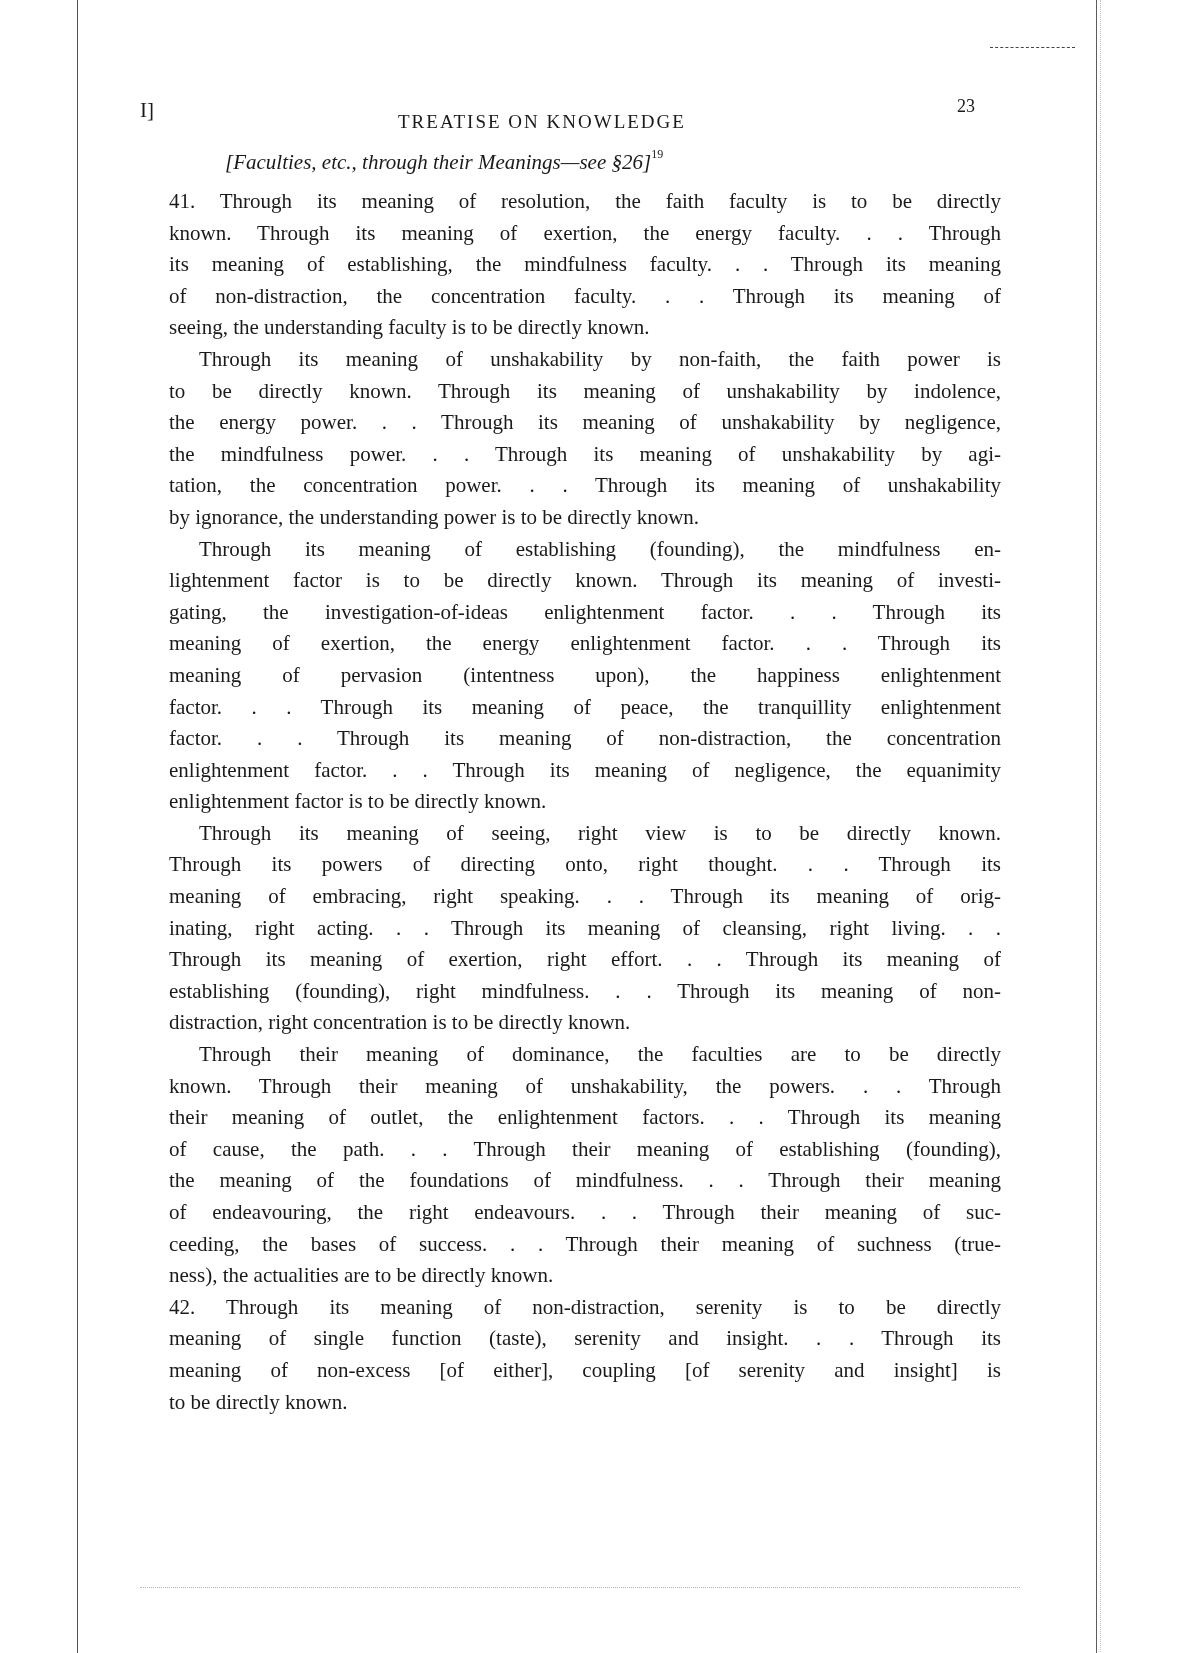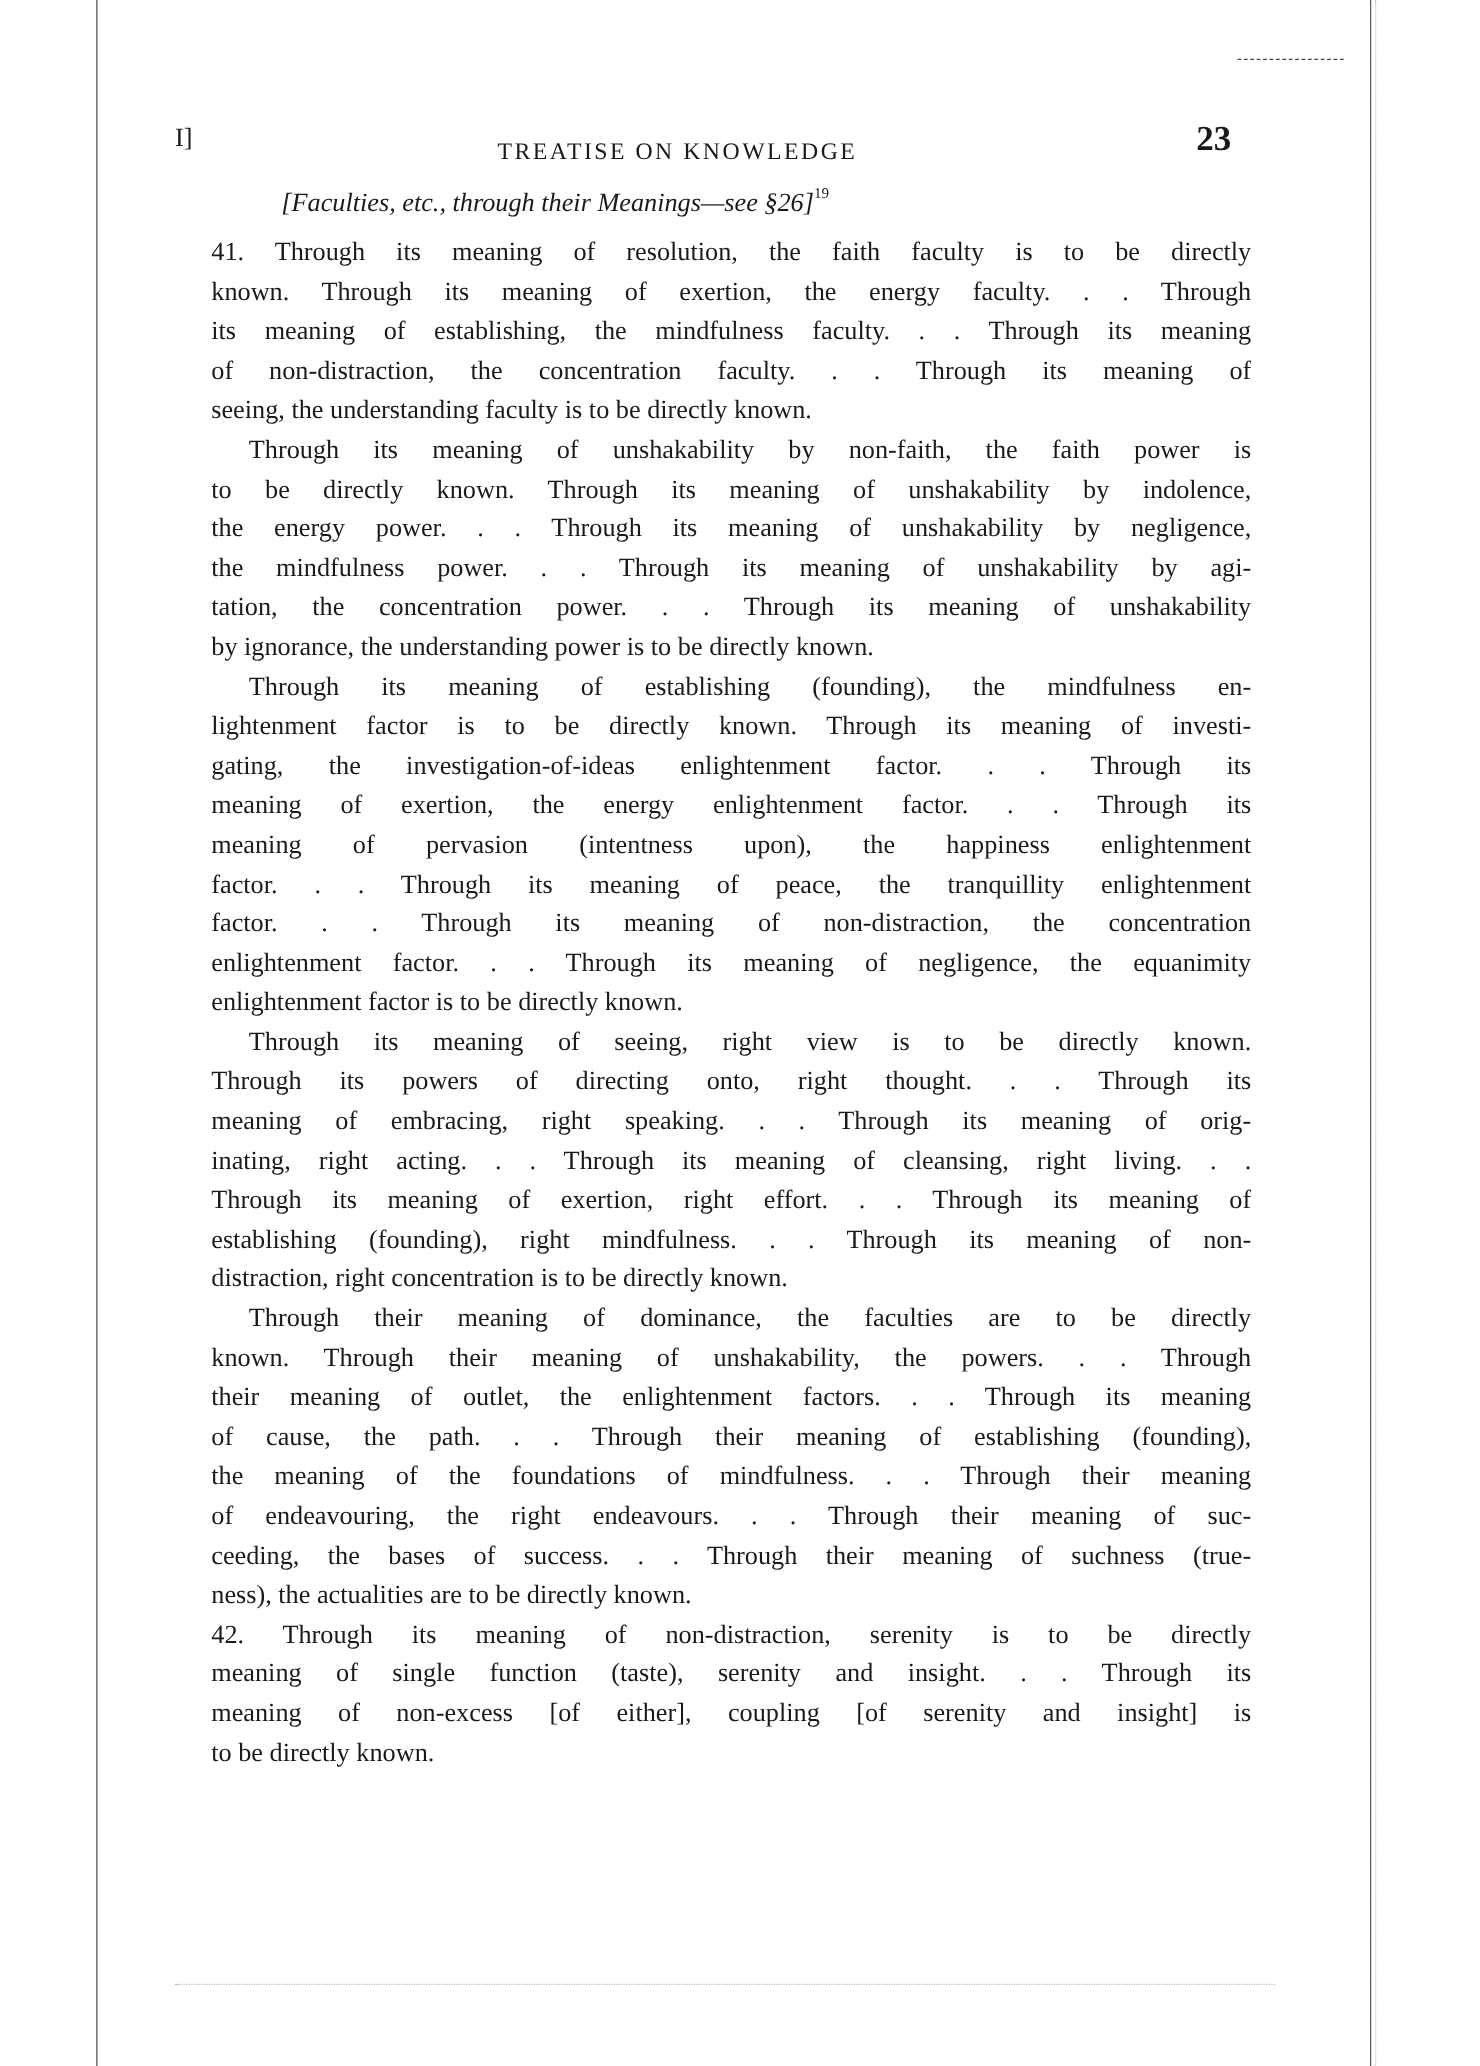--- a/index.html
+++ b/index.html
@@ -5,21 +5,21 @@
   html, body { margin:0; padding:0; background:#ffffff; }
   body { width:1184px; height:1653px; position:relative; overflow:hidden; font-family:"Liberation Serif","DejaVu Serif",serif; color:#1a1a1a; }
   .vline-left { position:absolute; left:77px; top:0; width:1px; height:1775px; background:#333; opacity:.85; }
   .vline-right { position:absolute; left:1096px; top:0; width:1px; height:1790px; background:#333; opacity:.8; }
   .vline-right-dots { position:absolute; left:1100px; top:0; width:1px; height:1790px; border-left:1px dotted #888; opacity:.5; }
   .top-dash { position:absolute; left:990px; top:47px; width:85px; height:1px; border-top:1px dashed #444; }
   .bottom-dots { position:absolute; left:140px; top:1587px; width:880px; height:1px; border-top:1px dotted #888; opacity:.6; }
   .header { position:absolute; top:98px; left:0; width:1184px; height:30px; }
   .hdr-left { position:absolute; left:140px; top:0; font-size:21px; }
   .hdr-title { position:absolute; left:398px; top:13px; font-size:19px; letter-spacing:2px; }
-  .hdr-page { position:absolute; left:957px; top:-2px; font-size:28px;font-weight:bold; }
+  .hdr-page { position:absolute; left:957px; top:-2px; font-size:18px; }
   .subhead { position:absolute; left:225px; top:150px; font-size:21px; font-style:italic; }
   .subhead sup { font-size:12px; font-style:normal; position:relative; top:-3px; }
   .body { position:absolute; left:169px; top:186px; width:832px; }
   .line { display:block; font-size:21px; line-height:31.6px; height:31.6px; white-space:nowrap; text-align:justify; text-align-last:justify; overflow:hidden; }
   .line.last { text-align-last:left; }
   .line.indent { padding-left:30px; width:802px; }
   .para { display:block; }
 </style>
 </head>
 <body>

